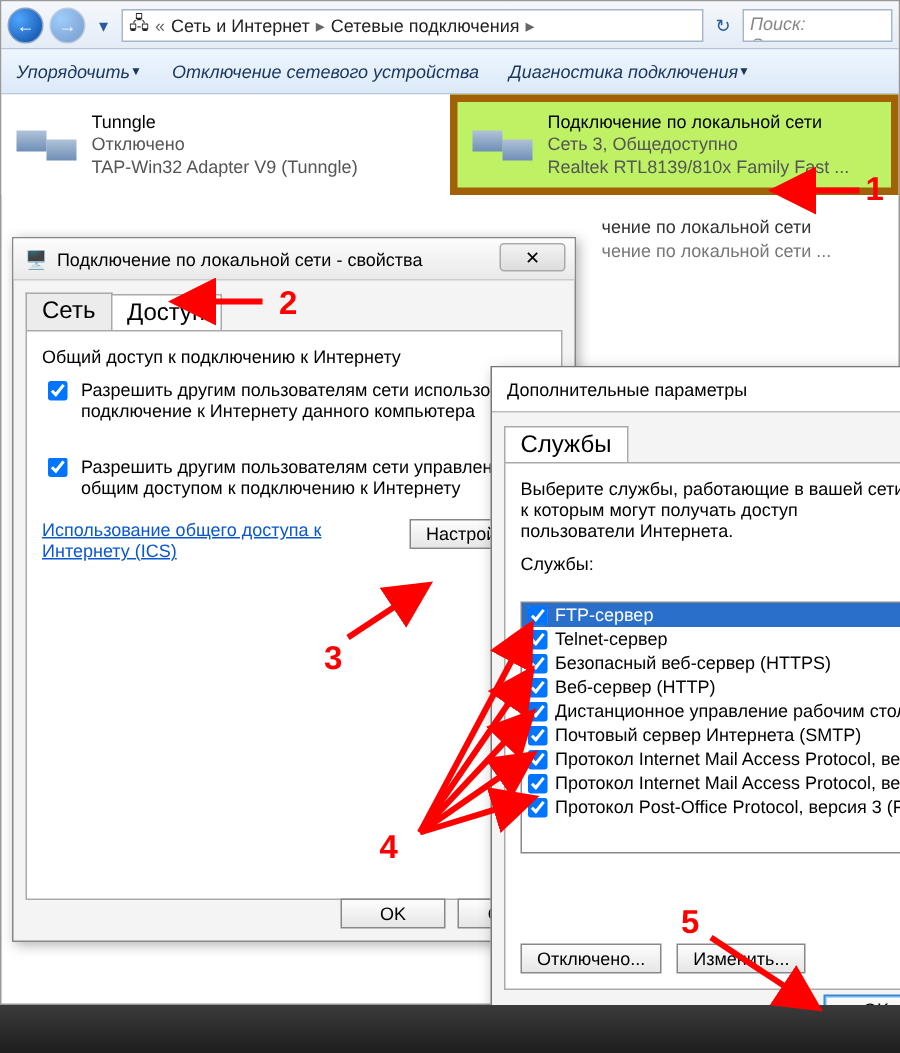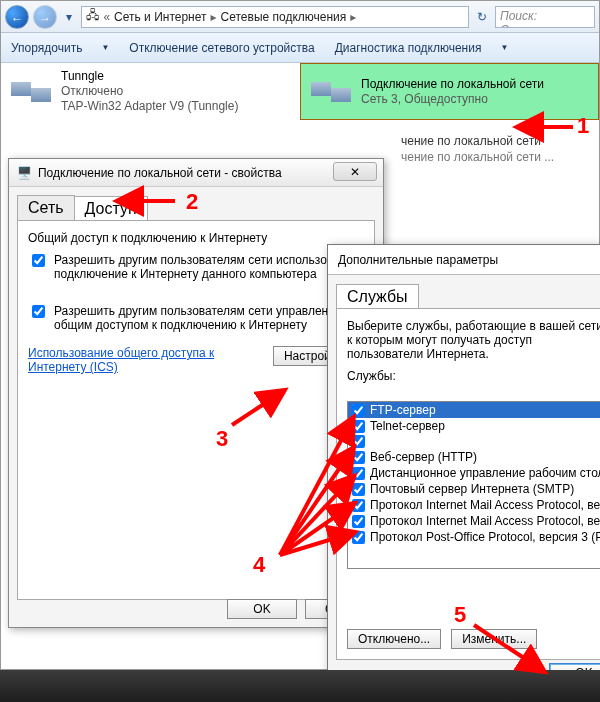--- a/index.html
+++ b/index.html
@@ -74,36 +74,36 @@
   .command-bar {
     height: 30px;
     background: linear-gradient(#eef6ff,#dce9f7);
     border-bottom:1px solid #b8c7da;
     display:flex;
     align-items:center;
     gap: 20px;
     padding: 0 10px;
     color:#19365e;
   }
-  .cmd-item{ display:flex;align-items:center;gap:19px; }
+  .cmd-item{ display:flex;align-items:center;gap:0;font-style:italic; }
   .cmd-drop{ font-size:8px; }
   .conn-area{
     display:flex;
     background:#fff;
   }
   .conn-item{
     display:flex;
     padding: 6px 10px;
     gap: 10px;
     width: 50%;
     align-items:center;
   }
   .conn-item.selected{
-    background:#86efac;
-    border:1px solid #a16207;
+    background:#bef264;
+    border:5px solid #a16207;
   }
   .conn-icon{
     width:40px;height:36px;
     background:
       linear-gradient(#b0c2d8,#6f8fb6) 0 8px/20px 14px no-repeat,
       linear-gradient(#b0c2d8,#6f8fb6) 20px 14px/20px 14px no-repeat;
     position:relative;
   }
   .conn-text{
     line-height:1.25;
@@ -327,20 +327,21 @@
         <div class="title">Tunngle</div>
         <div class="sub">Отключено</div>
         <div class="sub">TAP-Win32 Adapter V9 (Tunngle)</div>
       </div>
     </div>
     <div class="conn-item selected">
       <div class="conn-icon"></div>
       <div class="conn-text">
         <div class="title">Подключение по локальной сети</div>
         <div class="sub">Сеть  3, Общедоступно</div>
+        <div class="sub">Realtek RTL8139/810x Family Fast ...</div>
       </div>
     </div>
   </div>
 
   <div style="padding:14px 0 0 400px;color:#333">чение по локальной сети</div>
   <div style="padding:2px 0 0 400px;color:#777">чение по локальной сети  ...</div>
 </div>
 
 <div class="dialog1">
   <div class="dlg-title">
@@ -389,20 +390,21 @@
         <div class="srv-row sel">
           <input type="checkbox" checked="" style="">
           <span>FTP-сервер</span>
         </div>
         <div class="srv-row">
           <input type="checkbox" checked="" style="">
           <span>Telnet-сервер</span>
         </div>
         <div class="srv-row">
           <input type="checkbox" checked="" style="">
+          <span>Безопасный веб-сервер (HTTPS)</span>
         </div>
         <div class="srv-row">
           <input type="checkbox" checked="" style="">
           <span>Веб-сервер (HTTP)</span>
         </div>
         <div class="srv-row">
           <input type="checkbox" checked="" style="">
           <span>Дистанционное управление рабочим столом</span>
         </div>
         <div class="srv-row">

